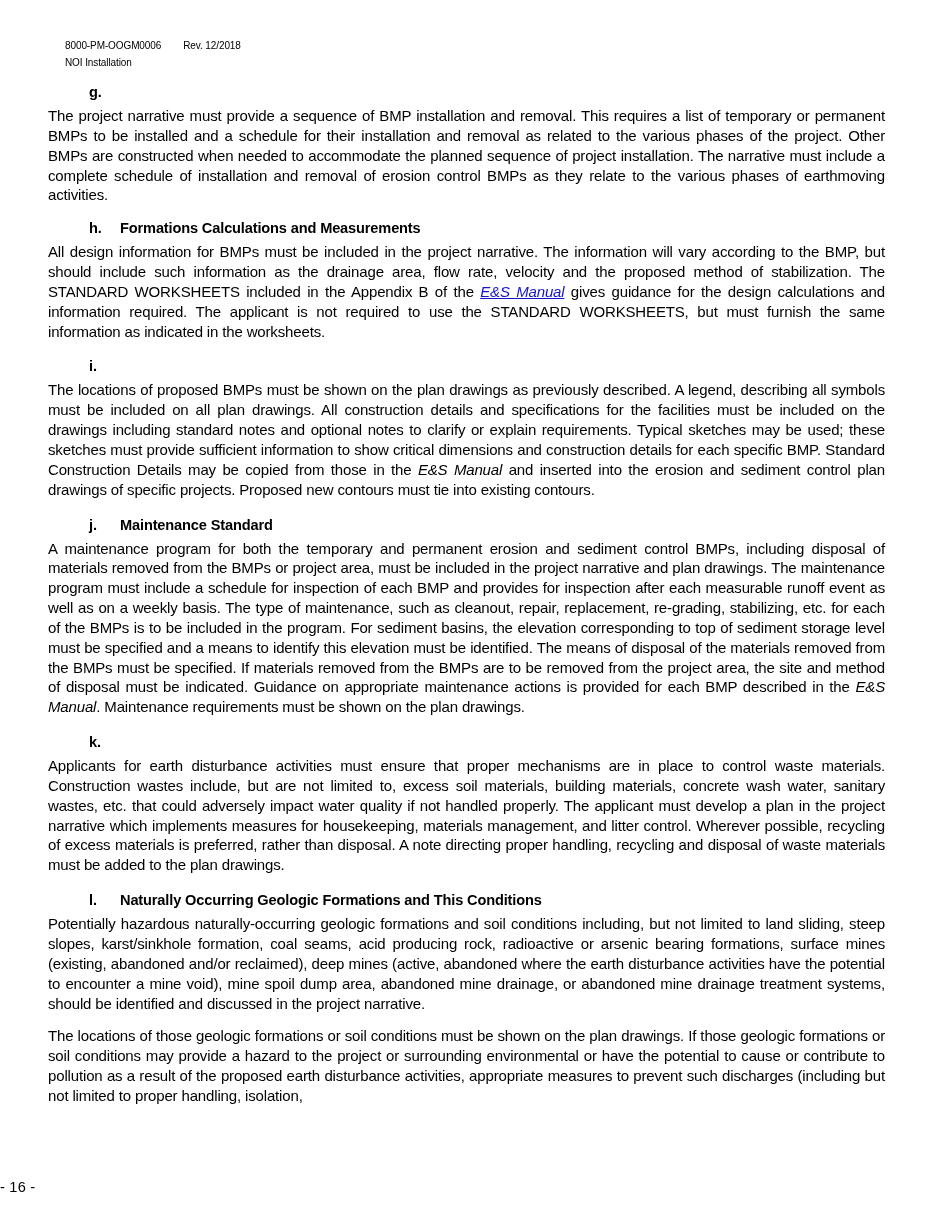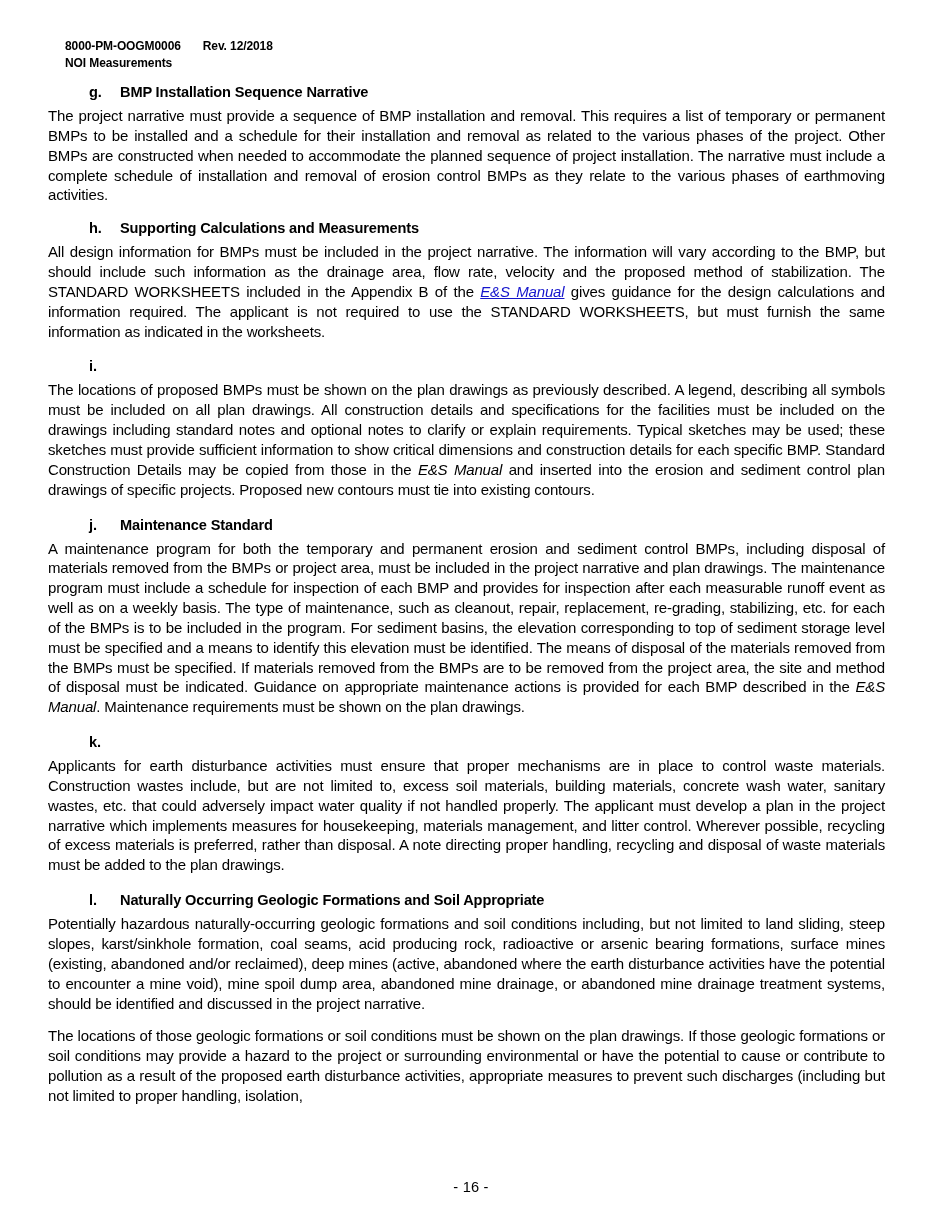--- a/index.html
+++ b/index.html
@@ -22,22 +22,22 @@
     height: 1230px;
     box-sizing: border-box;
     padding: 0;
   }
 
   
   .doc-header {
     position: absolute;
     left: 65px;
     top: 38px;
-    font-size: 12px;
-    font-weight: bold;
+    font-size: 10px;
+    font-weight: normal;
     line-height: 16.5px;
     letter-spacing: -0.1px;
   }
   .doc-header .hdr-line {
     white-space: pre;
   }
   .hdr-rev {
     display: inline-block;
     margin-left: 22px;
   }
@@ -100,48 +100,47 @@
     font-style: italic;
     text-decoration: underline;
   }
 
   
   .page-number {
     position: absolute;
     left: 0;
     right: 8px;
     top: 1178px;
-    text-align: center;
+    text-align: left;
     font-size: 14.6px;
     line-height: 18px;
     letter-spacing: 0.2px;
   }
 </style>
 </head>
 <body>
 
 <div class="page">
 
   <div class="doc-header">
     <div class="hdr-line"><span>8000-PM-OOGM0006</span><span class="hdr-rev">Rev. 12/2018</span></div>
-    <div class="hdr-line"><span>NOI Measurements</span></div>
+    <div class="hdr-line"><span>NOI Installation</span></div>
   </div>
 
   <div class="content">
       <div class="section">
         <div class="sec-heading">
           <span class="sec-marker">g.</span>
-          <span class="sec-title">BMP Installation Sequence Narrative</span>
         </div>
         <p class="para">The project narrative must provide a sequence of BMP installation and removal.  This requires a list of temporary or permanent BMPs to be installed and a schedule for their installation and removal as related to the various phases of the project.  Other BMPs are constructed when needed to accommodate the planned sequence of project installation.  The narrative must include a complete schedule of installation and removal of erosion control BMPs as they relate to the various phases of earthmoving activities.</p>
       </div>
       <div class="section">
         <div class="sec-heading">
           <span class="sec-marker">h.</span>
-          <span class="sec-title">Supporting Calculations and Measurements</span>
+          <span class="sec-title">Formations Calculations and Measurements</span>
         </div>
         <p class="para last-of-section"><span>All design information for BMPs must be included in the project narrative.  The information will vary according to the BMP, but should include such information as the drainage area, flow rate, velocity and the proposed method of stabilization.  The STANDARD WORKSHEETS included in the Appendix B of the </span><span class="doclink">E&amp;S Manual</span><span> gives guidance for the design calculations and information required.  The applicant is not required to use the STANDARD WORKSHEETS, but must furnish the same information as indicated in the worksheets.</span></p>
       </div>
       <div class="section">
         <div class="sec-heading">
           <span class="sec-marker">i.</span>
         </div>
         <p class="para last-of-section"><span>The locations of proposed BMPs must be shown on the plan drawings as previously described.  A legend, describing all symbols must be included on all plan drawings.  All construction details and specifications for the facilities must be included on the drawings including standard notes and optional notes to clarify or explain requirements.  Typical sketches may be used; these sketches must provide sufficient information to show critical dimensions and construction details for each specific BMP.  Standard Construction Details may be copied from those in the </span><span class="em-title">E&amp;S Manual</span><span> and inserted into the erosion and sediment control plan drawings of specific projects.  Proposed new contours must tie into existing contours.</span></p>
       </div>
       <div class="section">
@@ -153,21 +152,21 @@
       </div>
       <div class="section">
         <div class="sec-heading">
           <span class="sec-marker">k.</span>
         </div>
         <p class="para last-of-section">Applicants for earth disturbance activities must ensure that proper mechanisms are in place to control waste materials.  Construction wastes include, but are not limited to, excess soil materials, building materials, concrete wash water, sanitary wastes, etc. that could adversely impact water quality if not handled properly.  The applicant must develop a plan in the project narrative which implements measures for housekeeping, materials management, and litter control.  Wherever possible, recycling of excess materials is preferred, rather than disposal.  A note directing proper handling, recycling and disposal of waste materials must be added to the plan drawings.</p>
       </div>
       <div class="section">
         <div class="sec-heading">
           <span class="sec-marker">l.</span>
-          <span class="sec-title">Naturally Occurring Geologic Formations and Soil Appropriate</span>
+          <span class="sec-title">Naturally Occurring Geologic Formations and This Conditions</span>
         </div>
         <p class="para">Potentially hazardous naturally-occurring geologic formations and soil conditions including, but not limited to land sliding, steep slopes, karst/sinkhole formation, coal seams, acid producing rock, radioactive or arsenic bearing formations, surface mines (existing, abandoned and/or reclaimed), deep mines (active, abandoned where the earth disturbance activities have the potential to encounter a mine void), mine spoil dump area, abandoned mine drainage, or abandoned mine drainage treatment systems, should be identified and discussed in the project narrative.</p>
         <p class="para last-of-section">The locations of those geologic formations or soil conditions must be shown on the plan drawings.  If those geologic formations or soil conditions may provide a hazard to the project or surrounding environmental or have the potential to cause or contribute to pollution as a result of the proposed earth disturbance activities, appropriate measures to prevent such discharges (including but not limited to proper handling, isolation,</p>
       </div>
     </div>
 
   <div class="page-number">- 16 -</div>
 
 </div>
 

